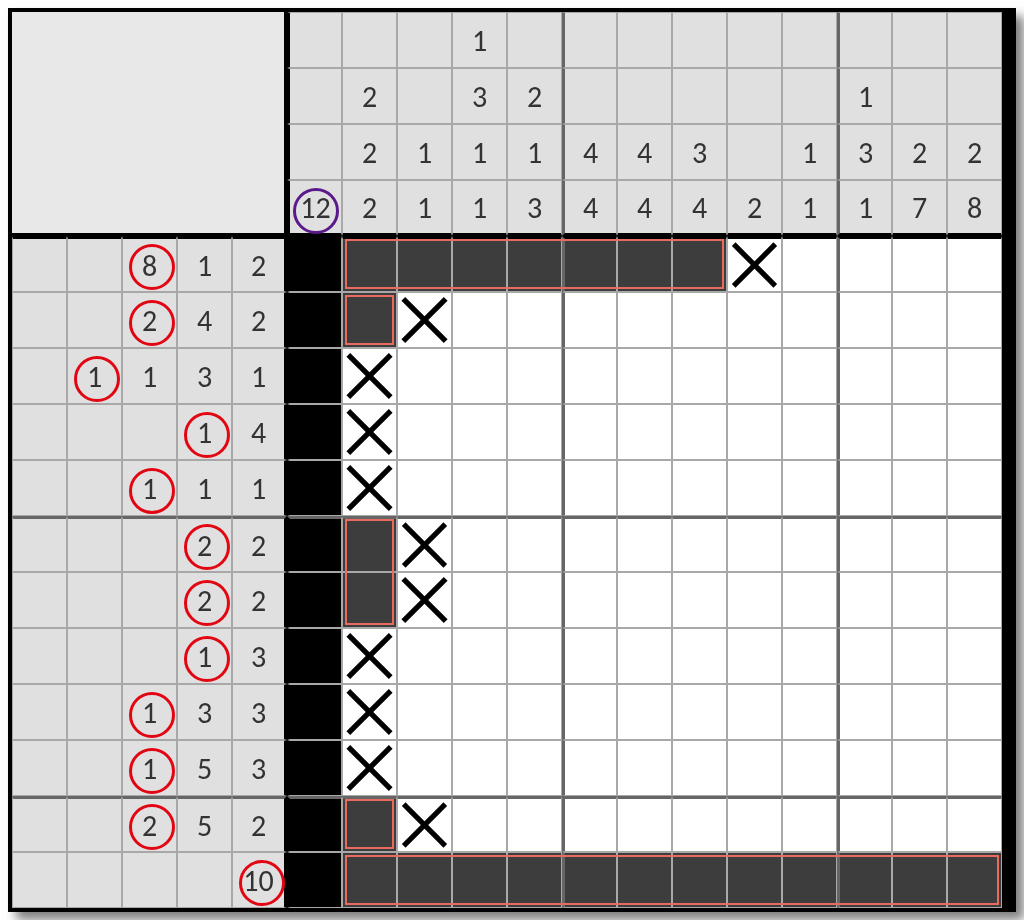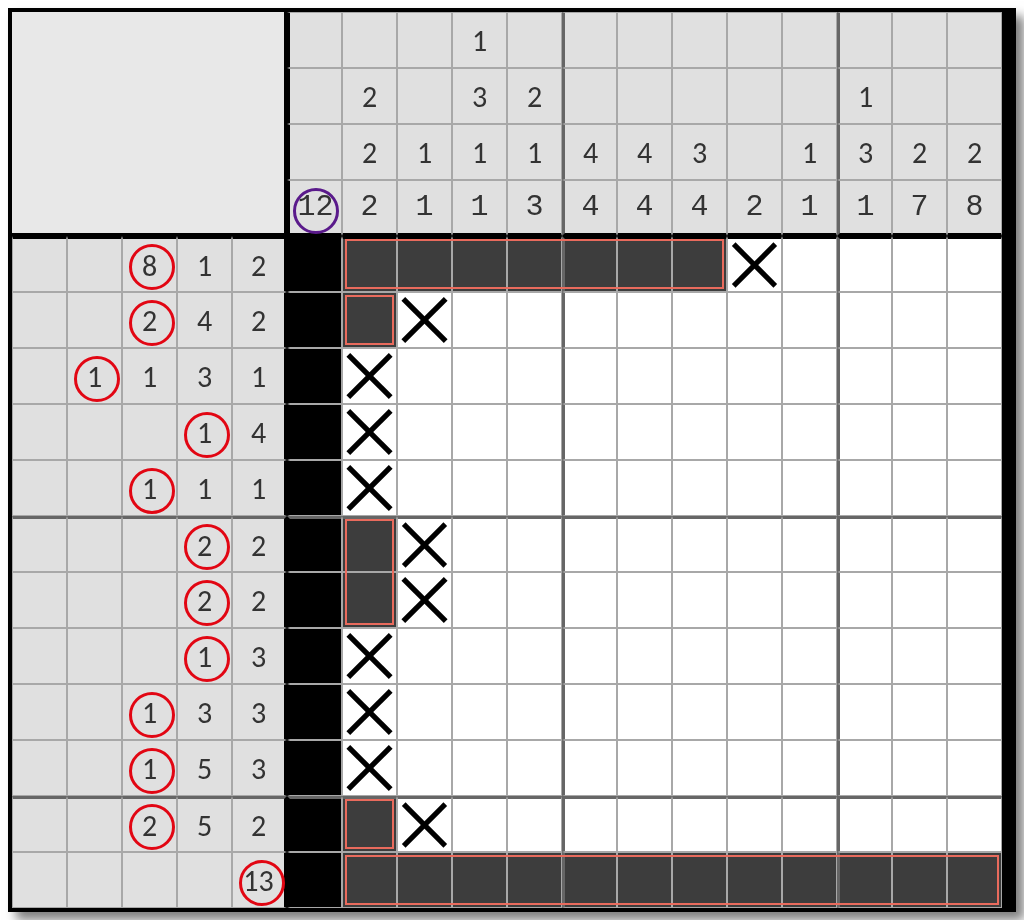--- a/index.html
+++ b/index.html
@@ -18,21 +18,21 @@
   
   .circ{position:absolute;width:40px;height:40px;border:3px solid #e20613;border-radius:50%;pointer-events:none;}
   .circ.purple{border-color:#5a1a8b;}
   
   .xmark svg{width:100%;height:100%;}
   
   .sep-h{border-top:3px solid #666 !important;}
   .sep-v{border-left:3px solid #666 !important;}
   
   .thick-r{border-right:3px solid #000 !important;}
-  .thick-b{border-bottom:3px solid #000 !important;font-family:Liberation Mono, monospace;}
+  .thick-b{border-bottom:3px solid #000 !important;}
   .thick-t{border-top:3px solid #000 !important;}
   .thick-l{border-left:3px solid #000 !important;}
 </style>
 </head>
 <body>
 
 <div class="wrap">
   <div class="board" id="board">
       <div class="cell corner"></div>
       <div class="cell corner"></div>
@@ -356,21 +356,21 @@
       <div class="cell grid-cell sep-h"></div>
       <div class="cell grid-cell sep-h"></div>
       <div class="cell grid-cell sep-h"></div>
       <div class="cell grid-cell sep-v sep-h"></div>
       <div class="cell grid-cell sep-h"></div>
       <div class="cell grid-cell sep-h"></div>
       <div class="cell row-clue"></div>
       <div class="cell row-clue"></div>
       <div class="cell row-clue"></div>
       <div class="cell row-clue"></div>
-      <div class="cell row-clue thick-r">13</div>
+      <div class="cell row-clue thick-r">10</div>
       <div class="cell grid-cell black thick-l"></div>
       <div class="cell grid-cell filled"></div>
       <div class="cell grid-cell filled"></div>
       <div class="cell grid-cell filled"></div>
       <div class="cell grid-cell filled"></div>
       <div class="cell grid-cell filled sep-v"></div>
       <div class="cell grid-cell filled"></div>
       <div class="cell grid-cell filled"></div>
       <div class="cell grid-cell filled"></div>
       <div class="cell grid-cell filled"></div>

